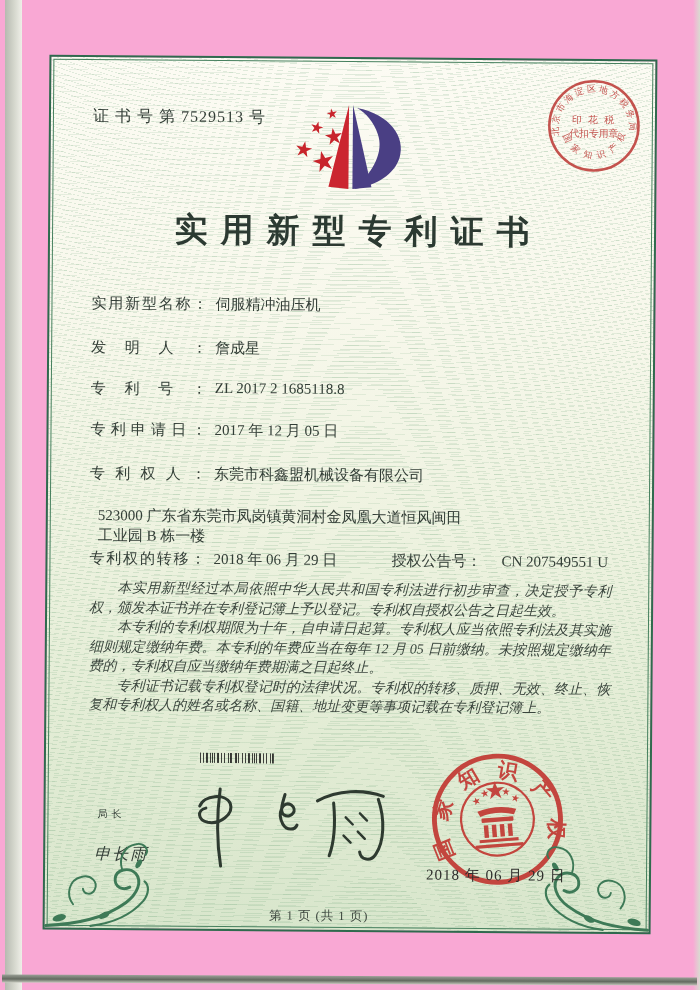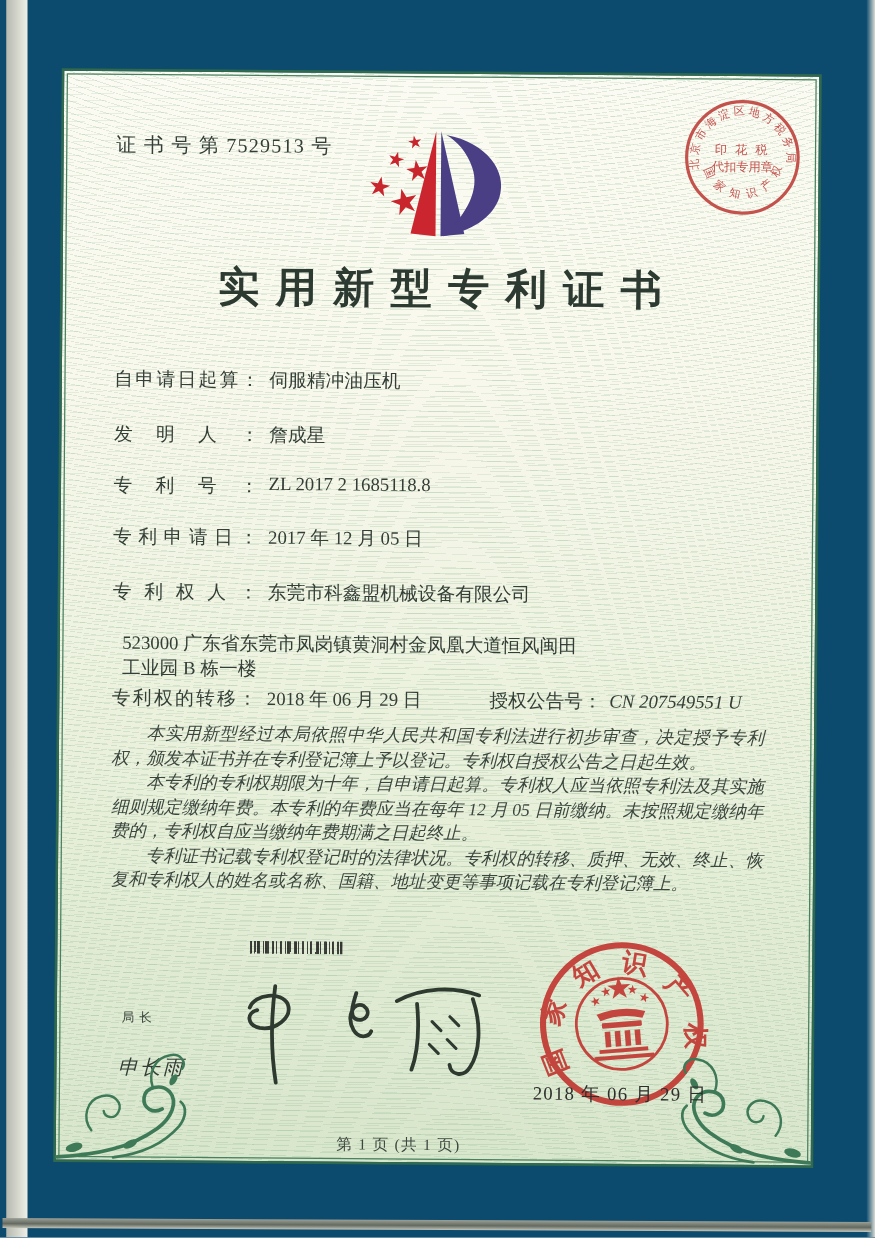--- a/index.html
+++ b/index.html
@@ -1,19 +1,19 @@
 <!DOCTYPE html>
 <html><head>
 <meta charset="utf-8">
 <style>
   * { box-sizing: border-box; }
   html,body { margin:0; padding:0; }
   body { width:700px; height:990px; background:#ffffff; font-family:"Liberation Serif","DejaVu Serif",serif; }
 
-  .photo { position:relative; width:700px; height:990px; background:#0c4a6e; overflow:hidden; }
+  .photo { position:relative; width:700px; height:990px; background:#f9a8d4; overflow:hidden; }
 
   
   .edge-left { position:absolute; left:5px; top:0; width:17px; height:100%;
     background:linear-gradient(90deg,#b6b9b0 0%,#d5d7cd 55%,#efefe8 100%); }
   .edge-right { position:absolute; right:0; top:0; width:7px; height:100%;
     background:linear-gradient(270deg,#d9dbd1,rgba(255,255,255,0)); }
   .edge-bottom { position:absolute; left:2px; top:976px; width:695px; height:8px;
     background:linear-gradient(180deg,#9aa096 0%,#646a60 55%,#c2c5ba 100%); transform:rotate(0.25deg); }
 
   
@@ -33,21 +33,21 @@
   .title { position:absolute; left:0; top:150px; width:100%; text-align:center;
     font-size:33px; font-weight:bold; letter-spacing:13px; text-indent:13px; color:#2c3a32; }
 
   .row { position:absolute; left:42px; width:540px; font-size:15px; color:#333e37; white-space:nowrap; }
   .lbl { display:inline-block; width:116px; text-align:justify; text-align-last:justify; vertical-align:top; }
   .val { margin-left:8px; }
   .row-addr { display:flex; }
   .row-addr .vals { margin-left:8px; white-space:normal; line-height:20px; }
   .pair2 { position:absolute; left:302px; top:0; }
   .pair2 .lbl2 { display:inline-block; }
-  .pair2 .val { margin-left:6px;font-style:italic; }
+  .pair2 .val { margin-left:20px; }
 
   .body-text { position:absolute; left:42px; top:521px; width:522px; font-size:14px;
     line-height:19.5px; color:#3b463e; text-align:justify; font-style:italic; }
   .body-text p { margin:0; text-indent:2em; }
 
   .barcode { position:absolute; left:154px; top:695px; width:74px; height:10px; opacity:.82;
     background:
       repeating-linear-gradient(90deg,#1c1c1c 0 1px, rgba(0,0,0,0) 1px 3.5px),
       repeating-linear-gradient(90deg,#111 0 1.5px, rgba(0,0,0,0) 1.5px 6px); }
 
@@ -108,21 +108,21 @@
       <text font-size="9" fill="#bf413d">
         <textPath href="#arcBot" startOffset="2" textLength="100">国家知识产权局</textPath>
       </text>
       <text x="50" y="47" text-anchor="middle" font-size="10" letter-spacing="2" fill="#bf413d">印 花 税</text>
       <text x="50" y="61" text-anchor="middle" font-size="10" fill="#bf413d">代扣专用章</text>
     </svg>
 
     <div class="title">实用新型专利证书</div>
 
     <div class="row" style="top:237px">
-      <span class="lbl">自申请日起算：</span><span class="val">伺服精冲油压机</span>
+      <span class="lbl">实用新型名称：</span><span class="val">伺服精冲油压机</span>
     </div>
     <div class="row" style="top:281px">
       <span class="lbl">发明人：</span><span class="val">詹成星</span>
     </div>
     <div class="row" style="top:322px">
       <span class="lbl">专利号：</span><span class="val">ZL 2017 2 1685118.8</span>
     </div>
     <div class="row" style="top:363px">
       <span class="lbl">专利申请日：</span><span class="val">2017 年 12 月 05 日</span>
     </div>

